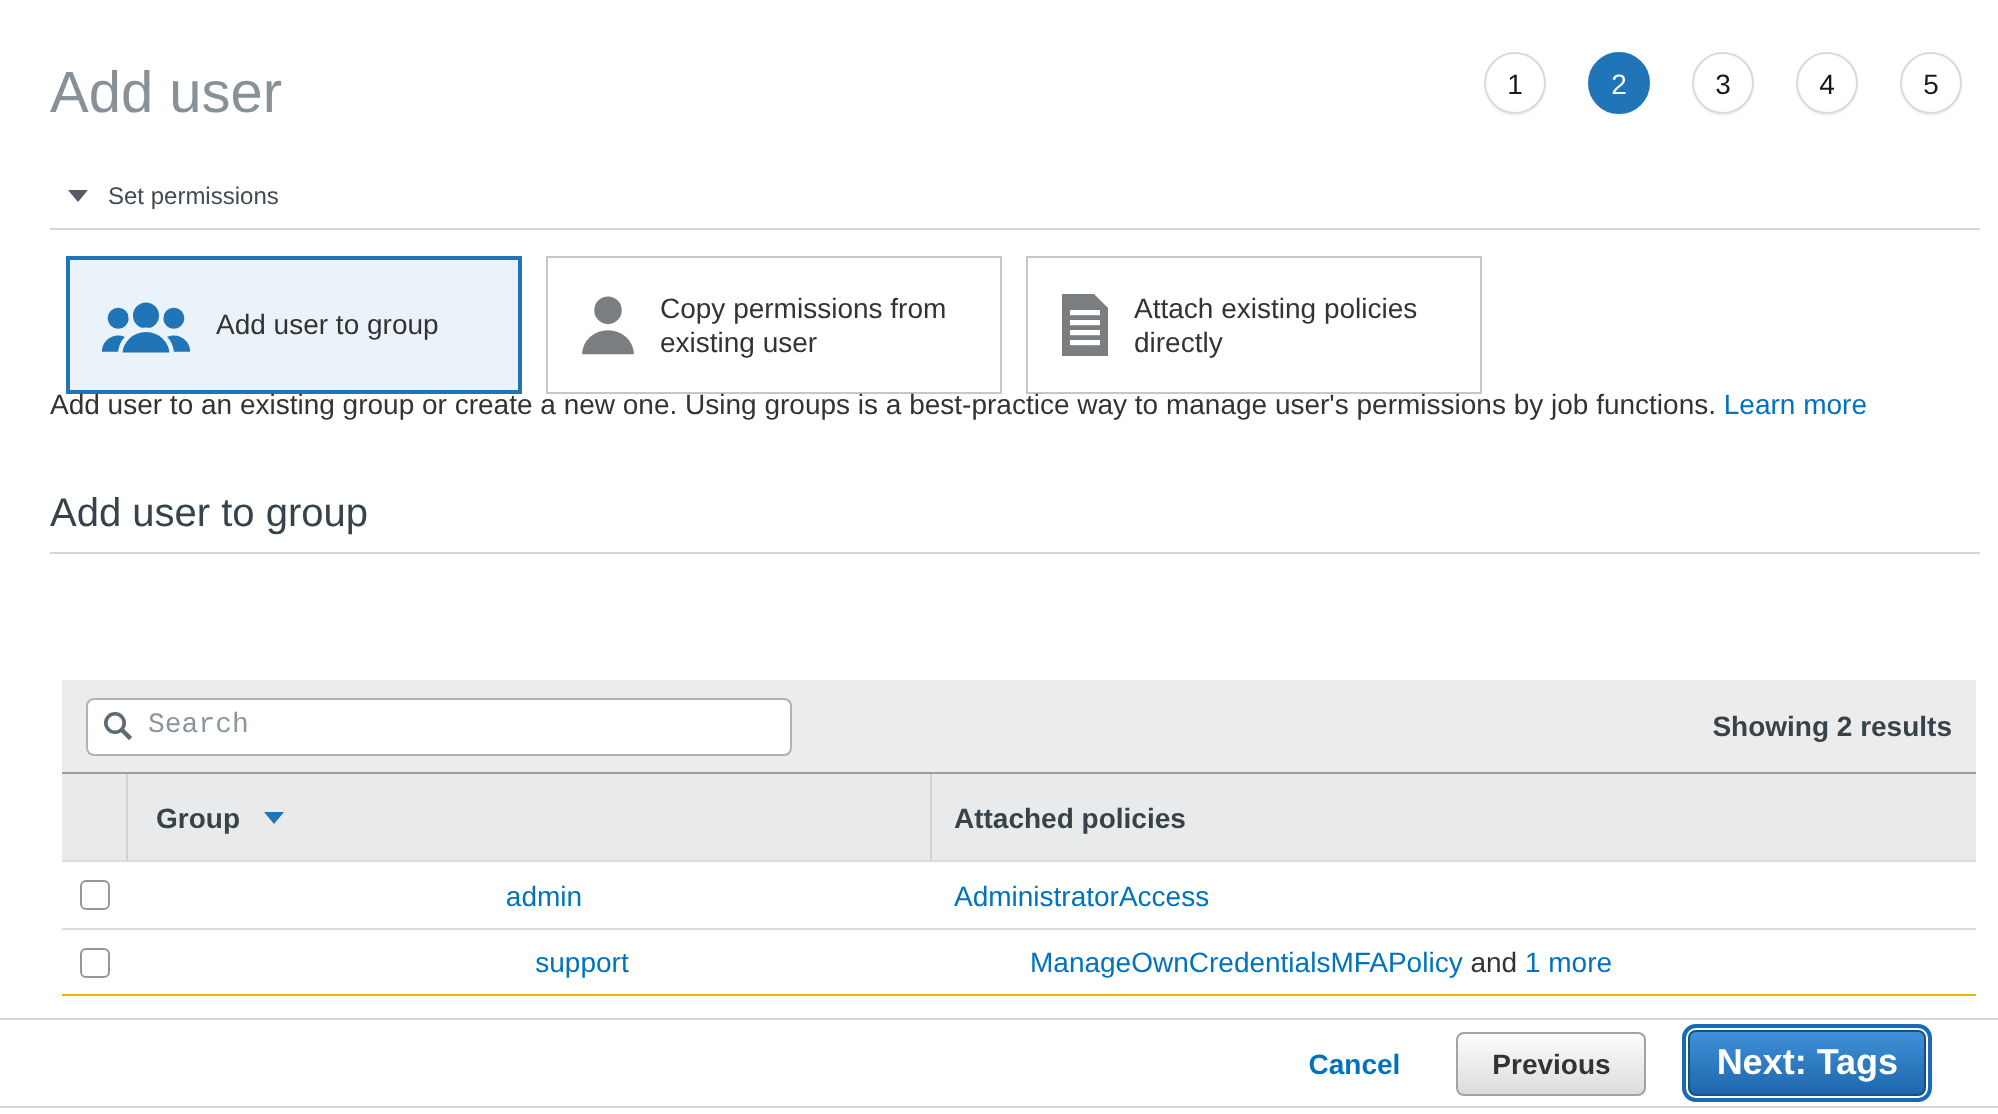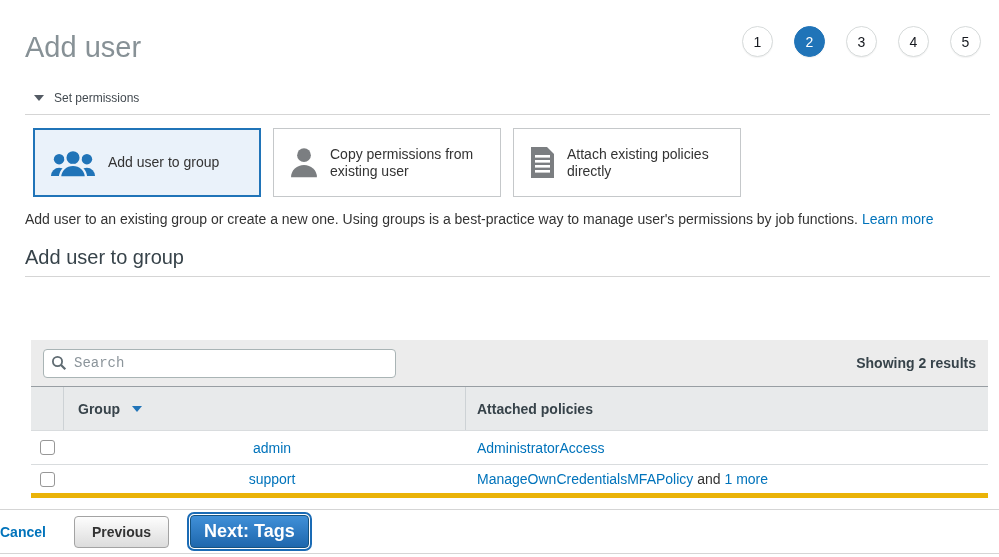--- a/index.html
+++ b/index.html
@@ -59,21 +59,21 @@
     cursor: pointer;
   }
   .option-card.selected {
     border: 2px solid #2074b8; background: #eaf2fa;
     padding: 0 7px 0 15px;
   }
   .card-icon { flex: 0 0 auto; display: flex; align-items: center; }
   .card-label { flex: 1 1 auto; }
   
   .perm-desc {
-    position: absolute; left: 25px; top: 211px; width: 950px;
+    position: absolute; left: 25px; top: 194px; width: 950px;
     font-size: 14px; color: #333;
   }
   a.link { color: #0073bb; text-decoration: none; cursor: pointer; }
   
   .group-title {
     position: absolute; left: 25px; top: 246px;
     font-size: 20px; font-weight: 400; color: #37434a;
   }
   .action-buttons {
     position: absolute; left: 33px; top: 293px;
@@ -117,34 +117,34 @@
     width: 0; height: 0; display: inline-block;
     border-left: 5px solid transparent; border-right: 5px solid transparent;
     border-top: 6px solid #2074b8;
   }
   .t-row {
     display: flex; height: 34px; align-items: center;
     background: #fff; border-top: 1px solid #d9dcde;
     font-size: 14px;
   }
   .t-row:first-of-type { border-top: 1px solid #c8cdd0; }
-  .t-row.last { border-bottom: 5px solid #eab308; }
+  .t-row.last { border-bottom: 1px solid #eab308; gap: 19px; }
   .td-check { width: 33px; display: flex; justify-content: center; }
   .td-group { width: 402px; padding-left: 14px; text-align: center; }
   .td-policies { flex: 1; padding-left: 11px; color: #333; }
   .checkbox {
     width: 15px; height: 15px; border: 1px solid #979797;
     border-radius: 3px; background: #fff; cursor: pointer;
   }
   
   .footer {
     position: absolute; left: 0; top: 509px; width: 999px; height: 45px;
     border-top: 1px solid #d5d5d5; border-bottom: 1px solid #d5d5d5;
     background: #fff;
-    display: flex; align-items: center; 
+    display: flex; align-items: center; justify-content: flex-end;
     padding-right: 33px; gap: 18px;
   }
   .cancel-link { font-size: 14px; font-weight: bold; color: #0073bb; cursor: pointer; margin-right: 10px; }
   .btn-previous { padding: 7px 17px; font-size: 14px; }
   .primary-ring {
     border: 2px solid #1a6bb5; border-radius: 7px; background: #fff;
     padding: 1px; display: inline-flex; cursor: pointer;
   }
   .btn-primary {
     background: linear-gradient(#4090d8, #1e67ad);

